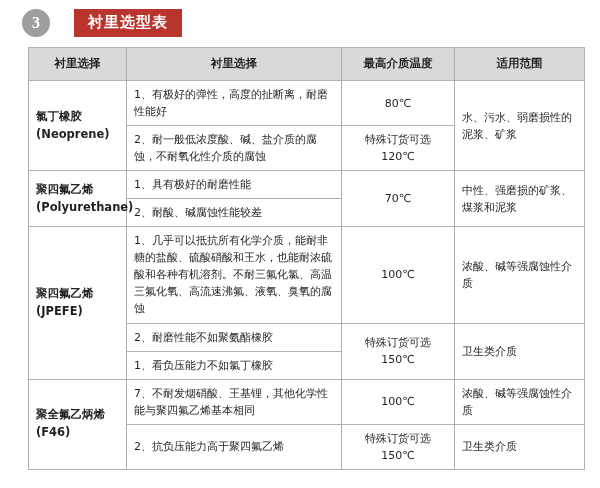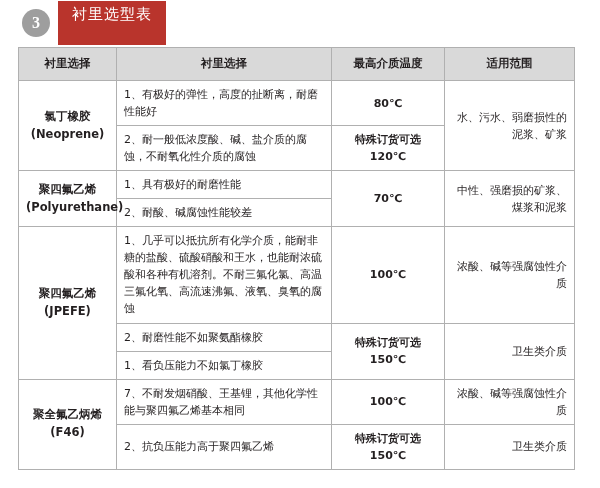--- a/index.html
+++ b/index.html
@@ -36,34 +36,34 @@
     background: #9e9e9e;
     color: #ffffff;
     font-size: 16px;
     font-weight: bold;
     display: flex;
     align-items: center;
     justify-content: center;
     font-family: "Liberation Serif", serif;
   }
   .title-bar {
-    margin-left: 8px;
+    margin-left: 24px;
     background: #c0392b;
     background: #b9342c;
     color: #ffffff;
     font-size: 15px;
-    font-weight: normal;
+    font-weight: bold;
     letter-spacing: 1px;
-    padding: 5px 14px 23px 14px;
+    padding: 5px 14px 6px 14px;
     line-height: 1.1;
   }
   
   .table-wrap {
     position: absolute;
-    left: 18px;
+    left: 28px;
     top: 47px;
     width: 556px;
   }
   table.spec {
     border-collapse: collapse;
     width: 556px;
     table-layout: fixed;
     font-size: 11px;
   }
   table.spec th, table.spec td {
@@ -79,43 +79,43 @@
     font-size: 11.5px;
     height: 24px;
     padding: 4px 4px;
   }
   col.c1 { width: 98px; }
   col.c2 { width: 215px; }
   col.c3 { width: 113px; }
   col.c4 { width: 130px; }
 
   td.name {
-    text-align: center;
+    text-align: left;
     font-weight: bold;
     font-size: 11.5px;
     line-height: 1.5;
     margin-top: 32px;
   }
   td.perf {
     text-align: left;
     font-size: 11px;
     margin-left: 46px;
   }
   td.temp {
     text-align: center;
     font-size: 11px;
     line-height: 1.5;
   }
   td.scope {
-    text-align: right;
+    text-align: left;
     font-size: 11px;
     line-height: 1.6;
     padding-left: 10px;
   }
-  .nowrap-block { white-space: pre-line; font-weight: bold; }
+  .nowrap-block { white-space: pre-line; }
 </style>
 </head>
 <body>
 
 <div class="page">
 
   <div class="header">
     <div class="badge">3</div>
     <div class="title-bar">衬里选型表</div>
   </div>

